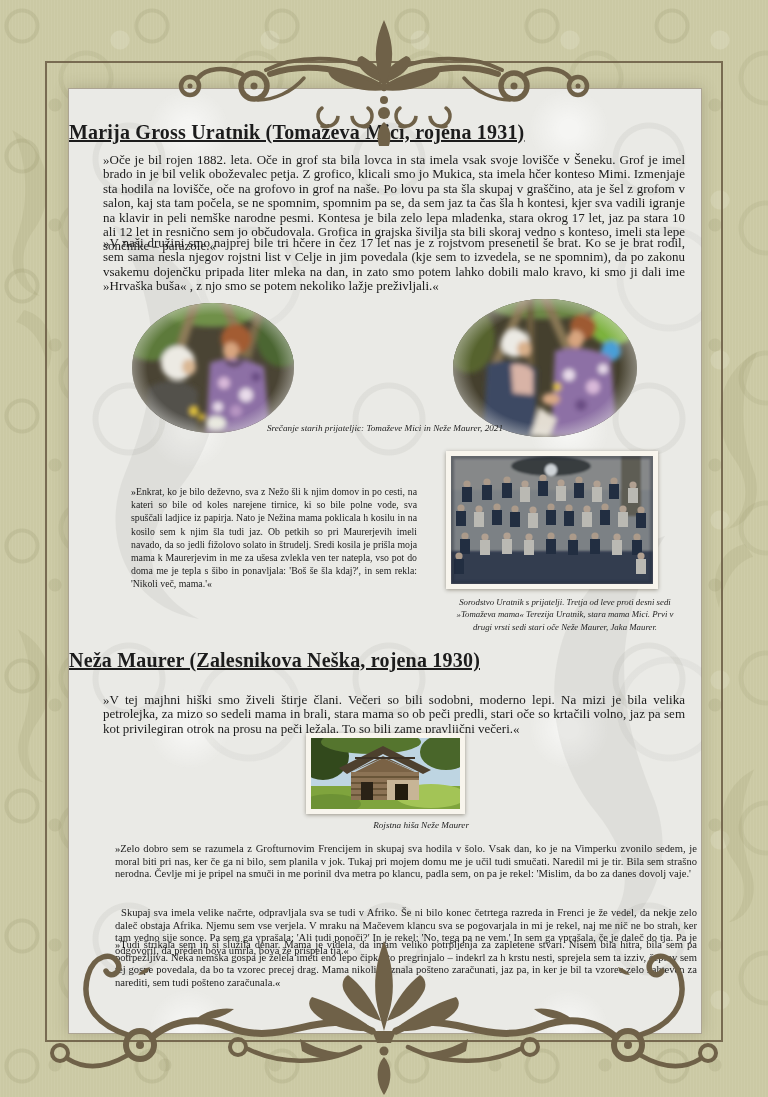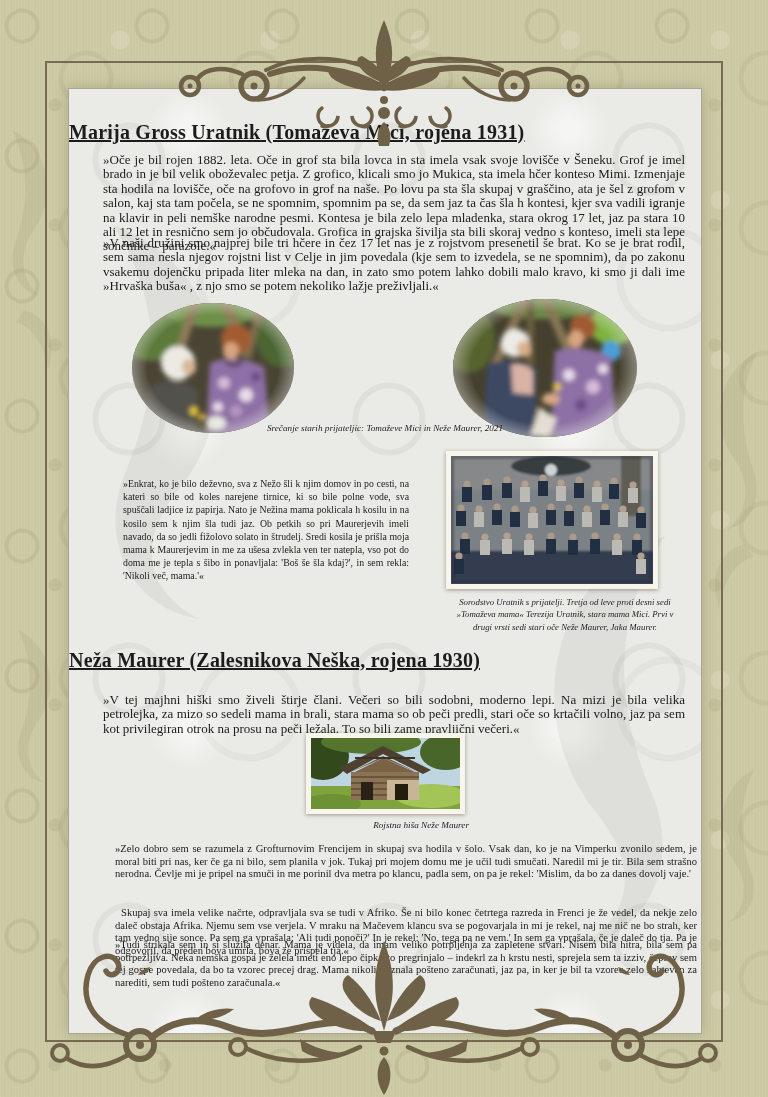--- a/index.html
+++ b/index.html
@@ -47,21 +47,21 @@
     position:absolute;left:34px;width:582px;margin:0;
     font-size:13px;line-height:14.4px;text-align:justify;color:#1b1b1b;
   }
   p.small{
     position:absolute;left:34px;width:582px;margin:12px;
     font-size:10.6px;line-height:12.6px;text-align:justify;color:#1b1b1b;
   }
   .p1{top:64px;} .p2{top:147px;} .p4{top:604px;}
   .p5{top:742px;} .p6{top:806px;text-indent:6px;} .p7{top:838px;}
   .quote-narrow{
-    position:absolute;left:54px;top:388px;width:286px;margin:0;
+    position:absolute;left:54px;top:388px;width:286px;margin:8px;
     font-size:9.8px;line-height:13.2px;text-align:justify;color:#1b1b1b;
   }
   .caption{
     font-style:italic;color:#232323;text-align:center;
   }
   .caption-meeting{position:absolute;left:0;top:334px;width:100%;font-size:9.2px;}
   .caption-group{margin-top:7px;font-size:8.8px;line-height:12.4px;width:238px;margin-left:auto;margin-right:auto;}
   .caption-house{margin-top:6px;font-size:9.2px;text-align:right;}
 
   

